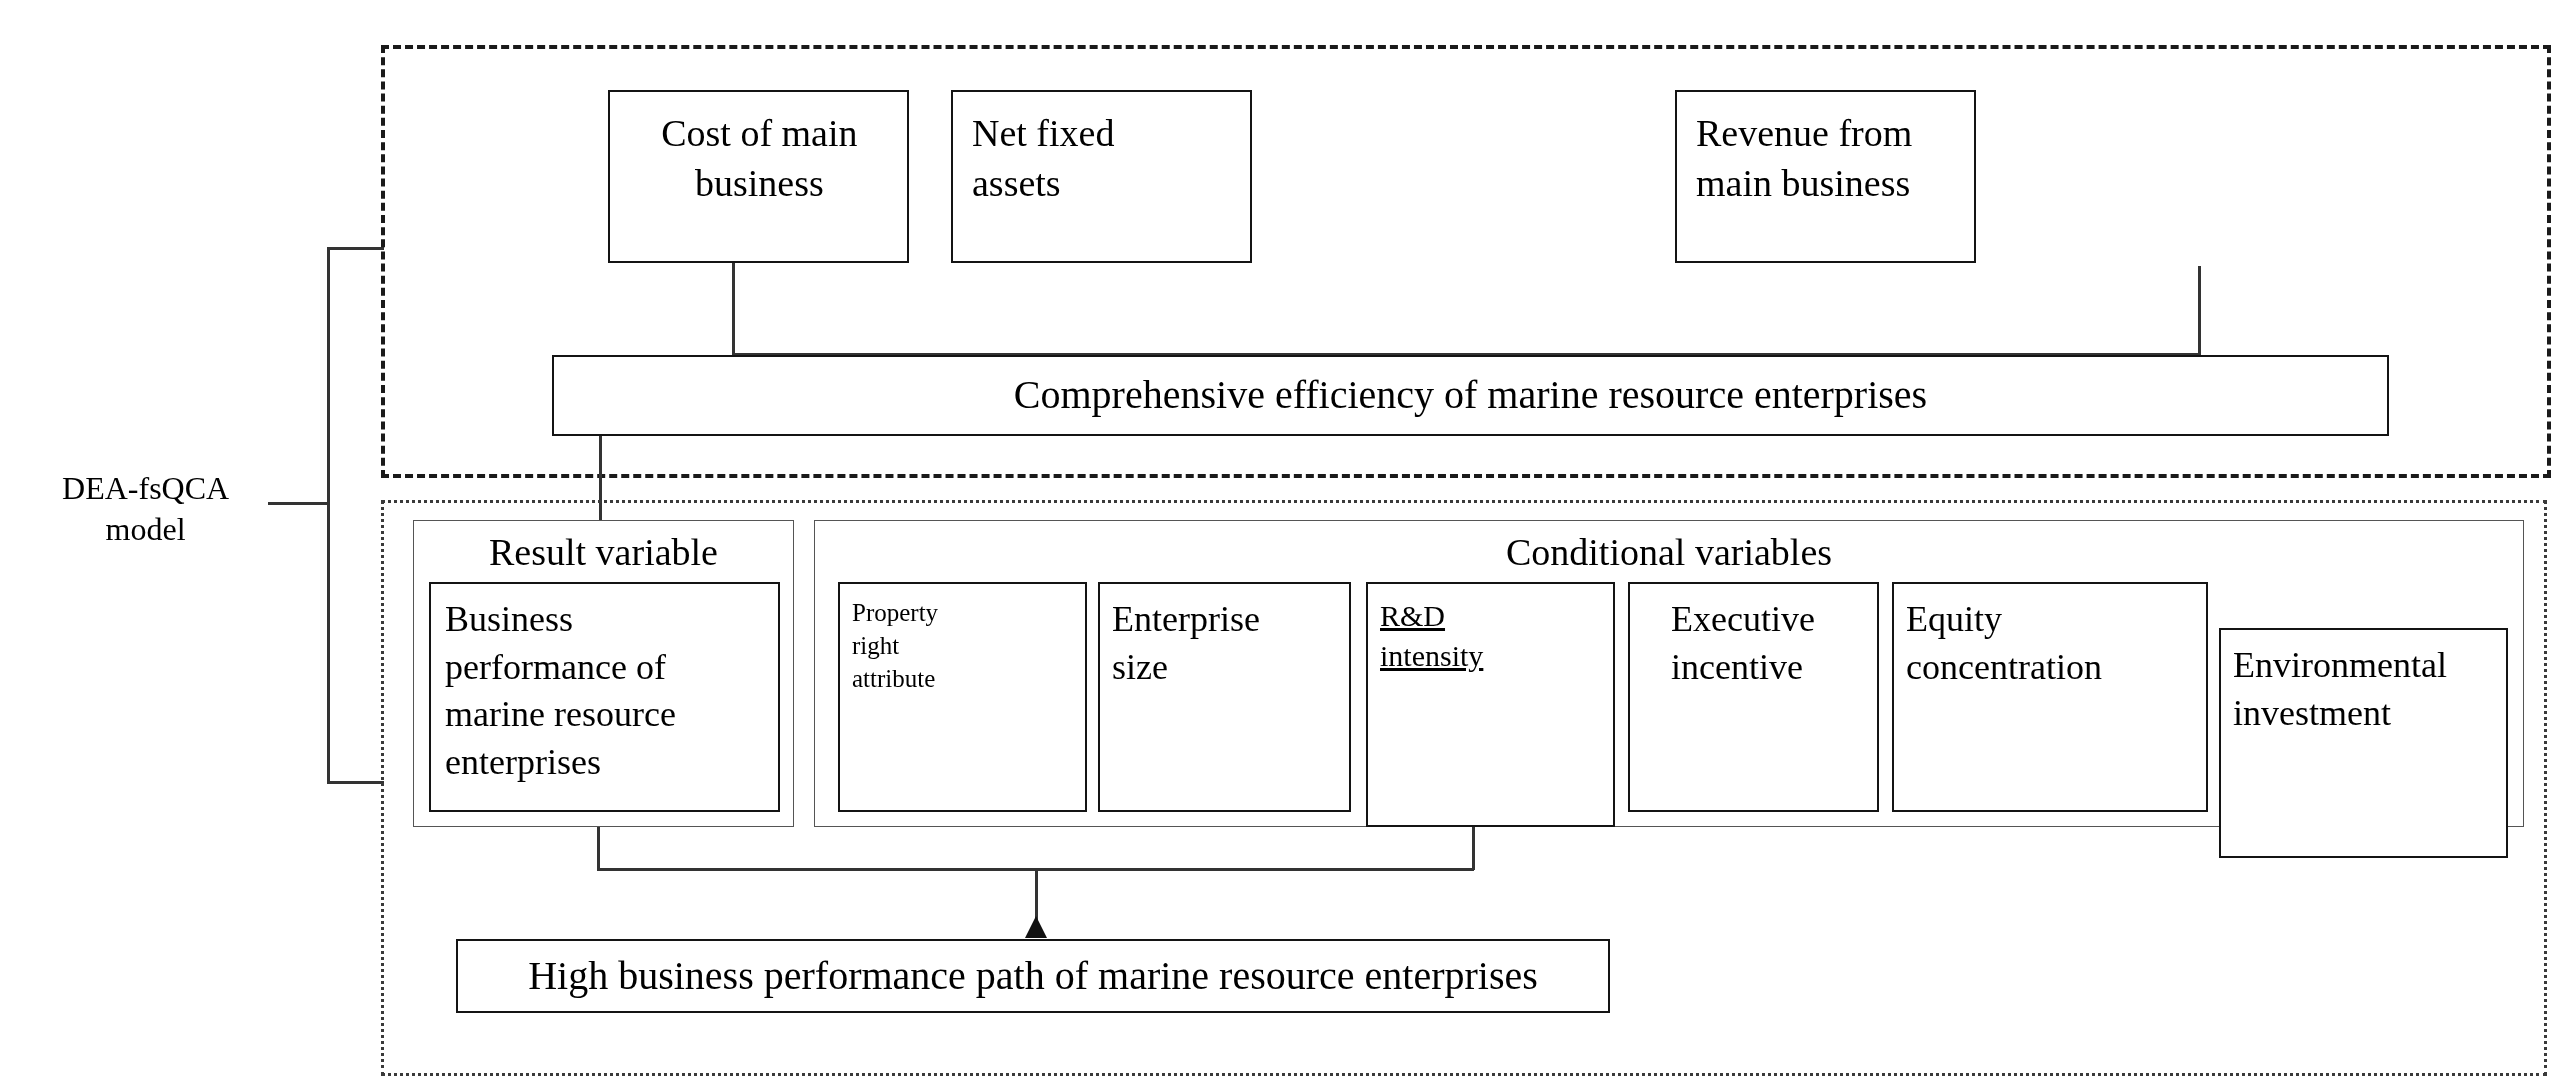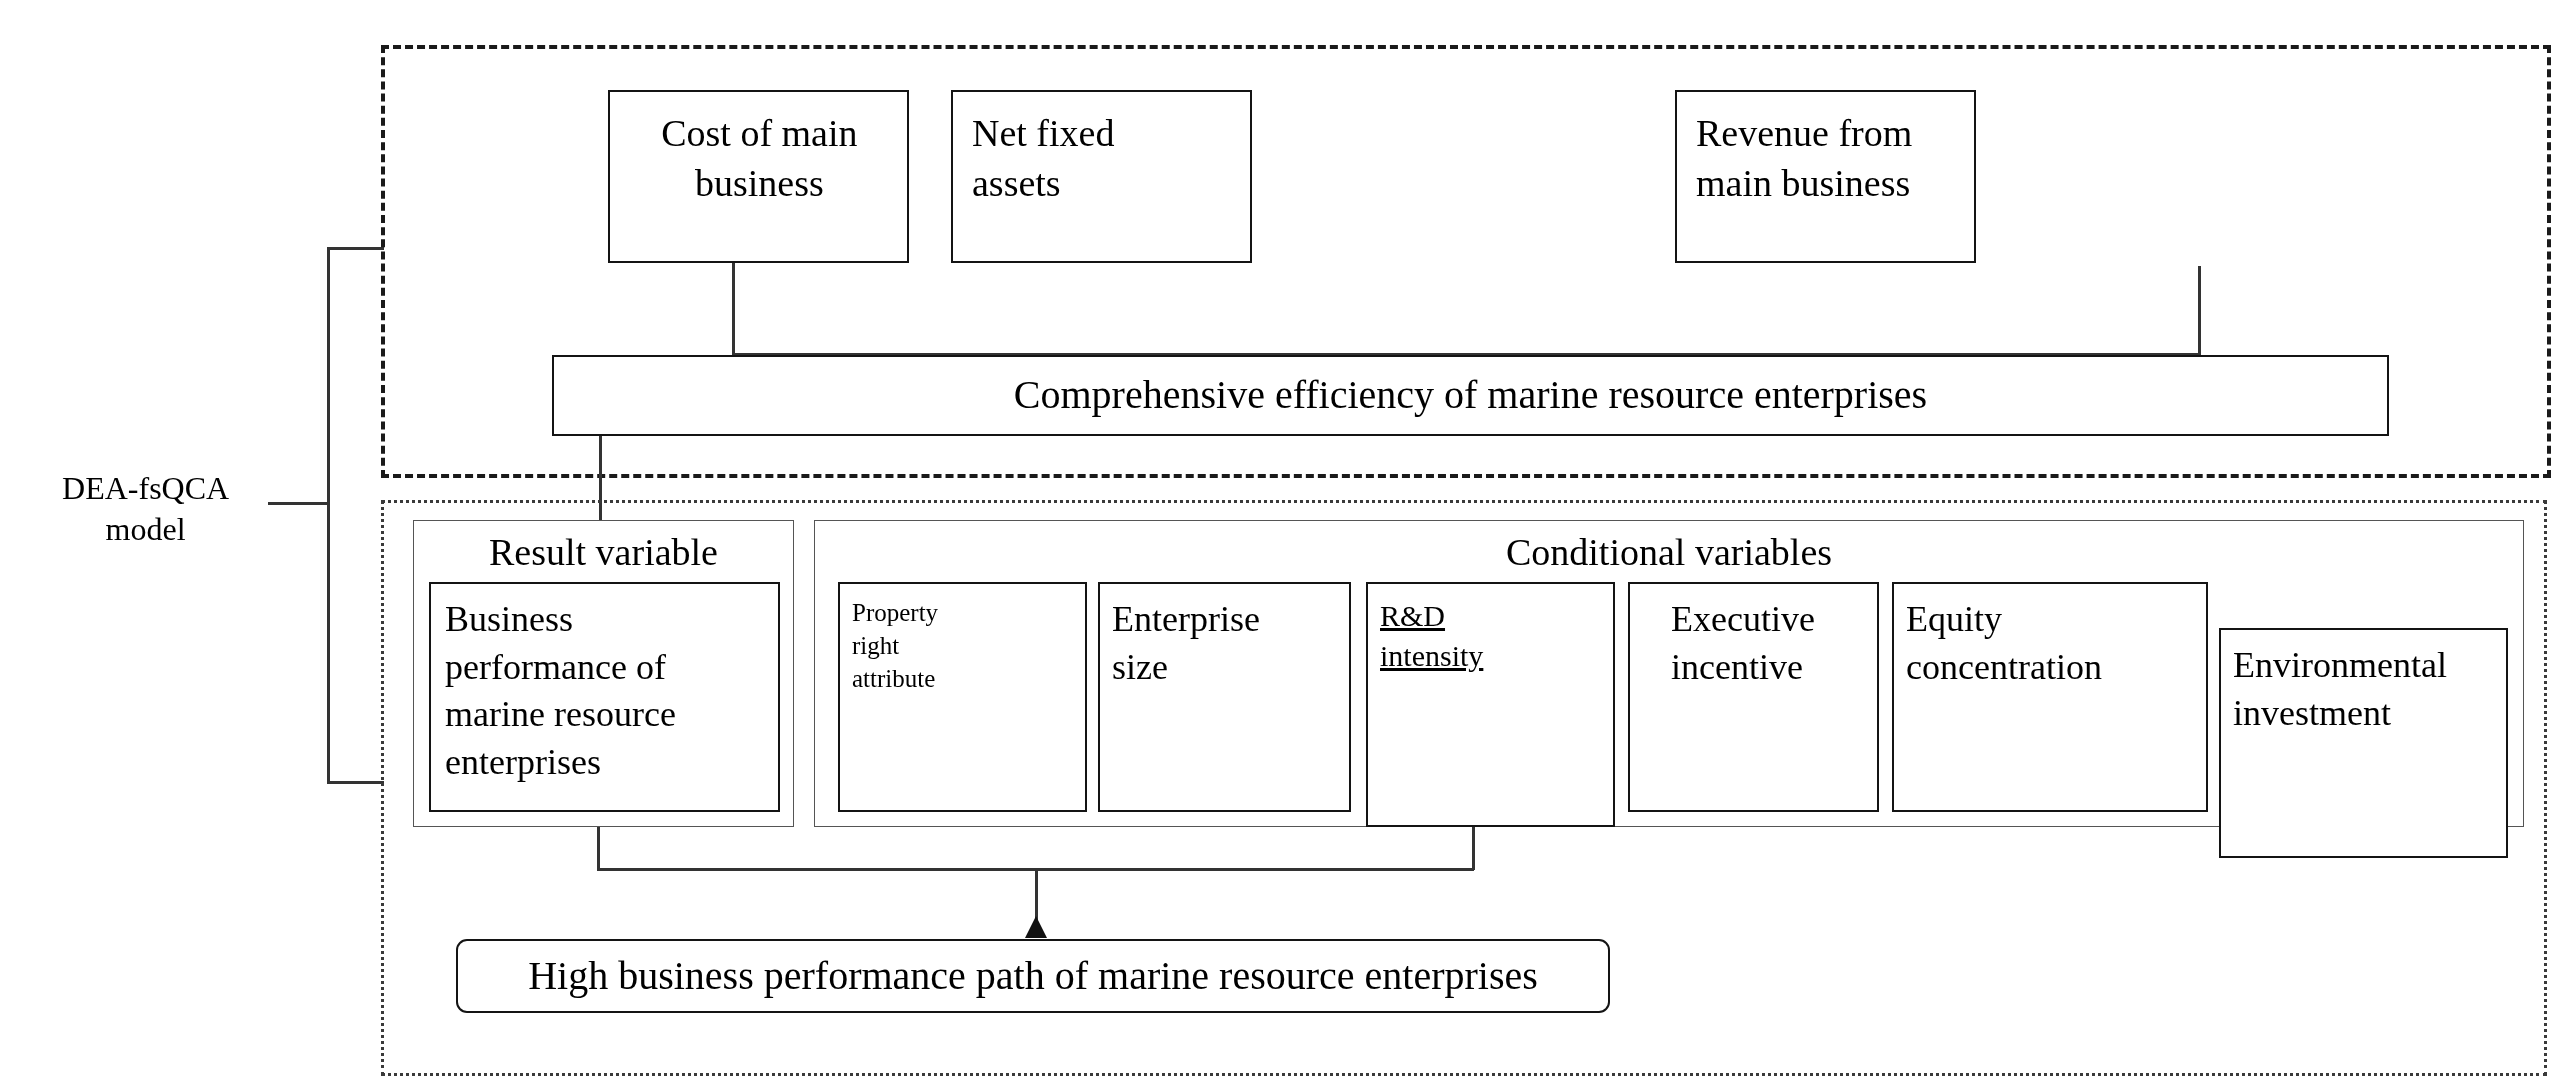--- a/index.html
+++ b/index.html
@@ -207,18 +207,18 @@
     <span class="txt" style="white-space:pre-line;">Environmental
 investment</span>
   </div>
 
   <div class="vline" style="left:597px; top:827px; height:43px;"></div>
   <div class="vline" style="left:1472px; top:827px; height:43px;"></div>
   <div class="hline" style="left:597px; top:868px; width:877px;"></div>
   <div class="vline" style="left:1035px; top:868px; height:68px;"></div>
   <div class="arrowhead" style="left:1025px; top:916px; border-top-width:0; border-bottom:22.5px solid #111111;"></div>
 
-  <div class="node banner middle" style="left:456px; top:939px; width:1154px; height:74px;border-radius:11px;">
+  <div class="node banner middle" style="left:456px; top:939px; width:1154px; height:74px;">
     <span class="txt">High business performance path of marine resource enterprises</span>
   </div>
 
 </div>
 
 
 </body></html>

